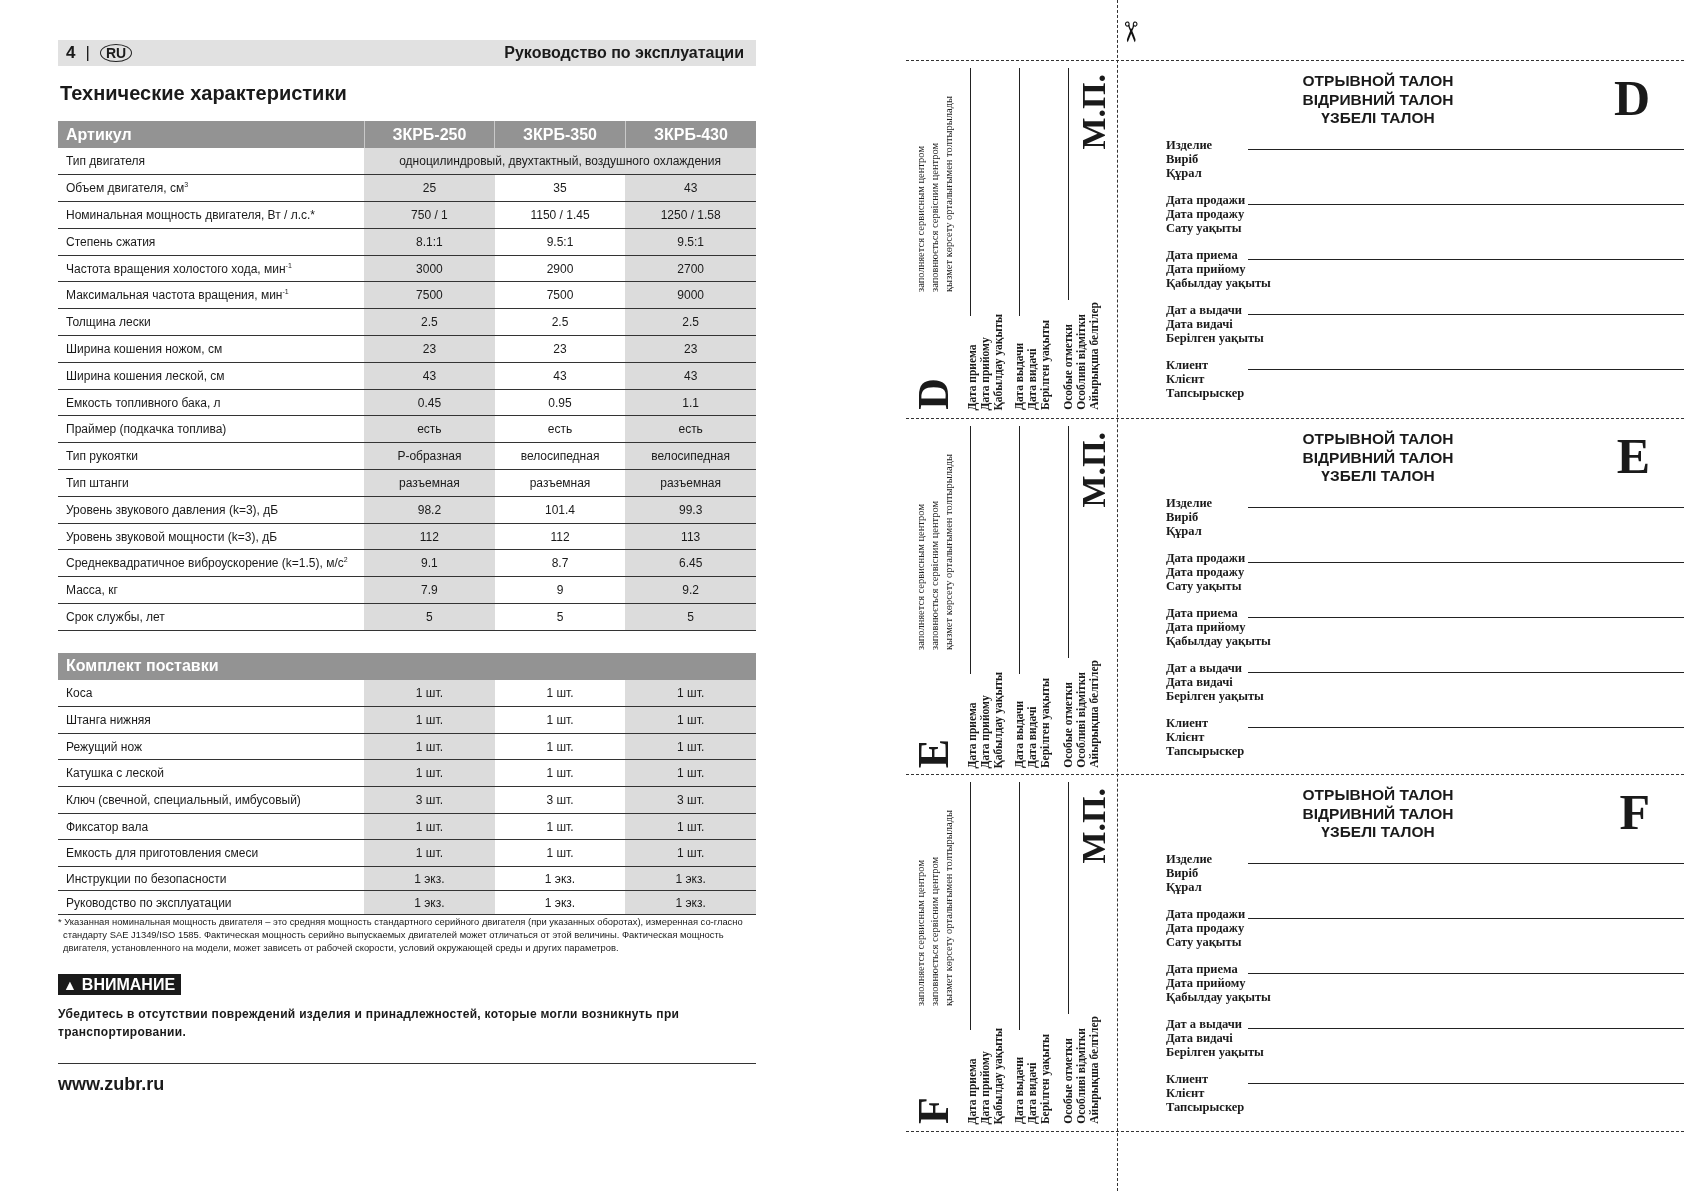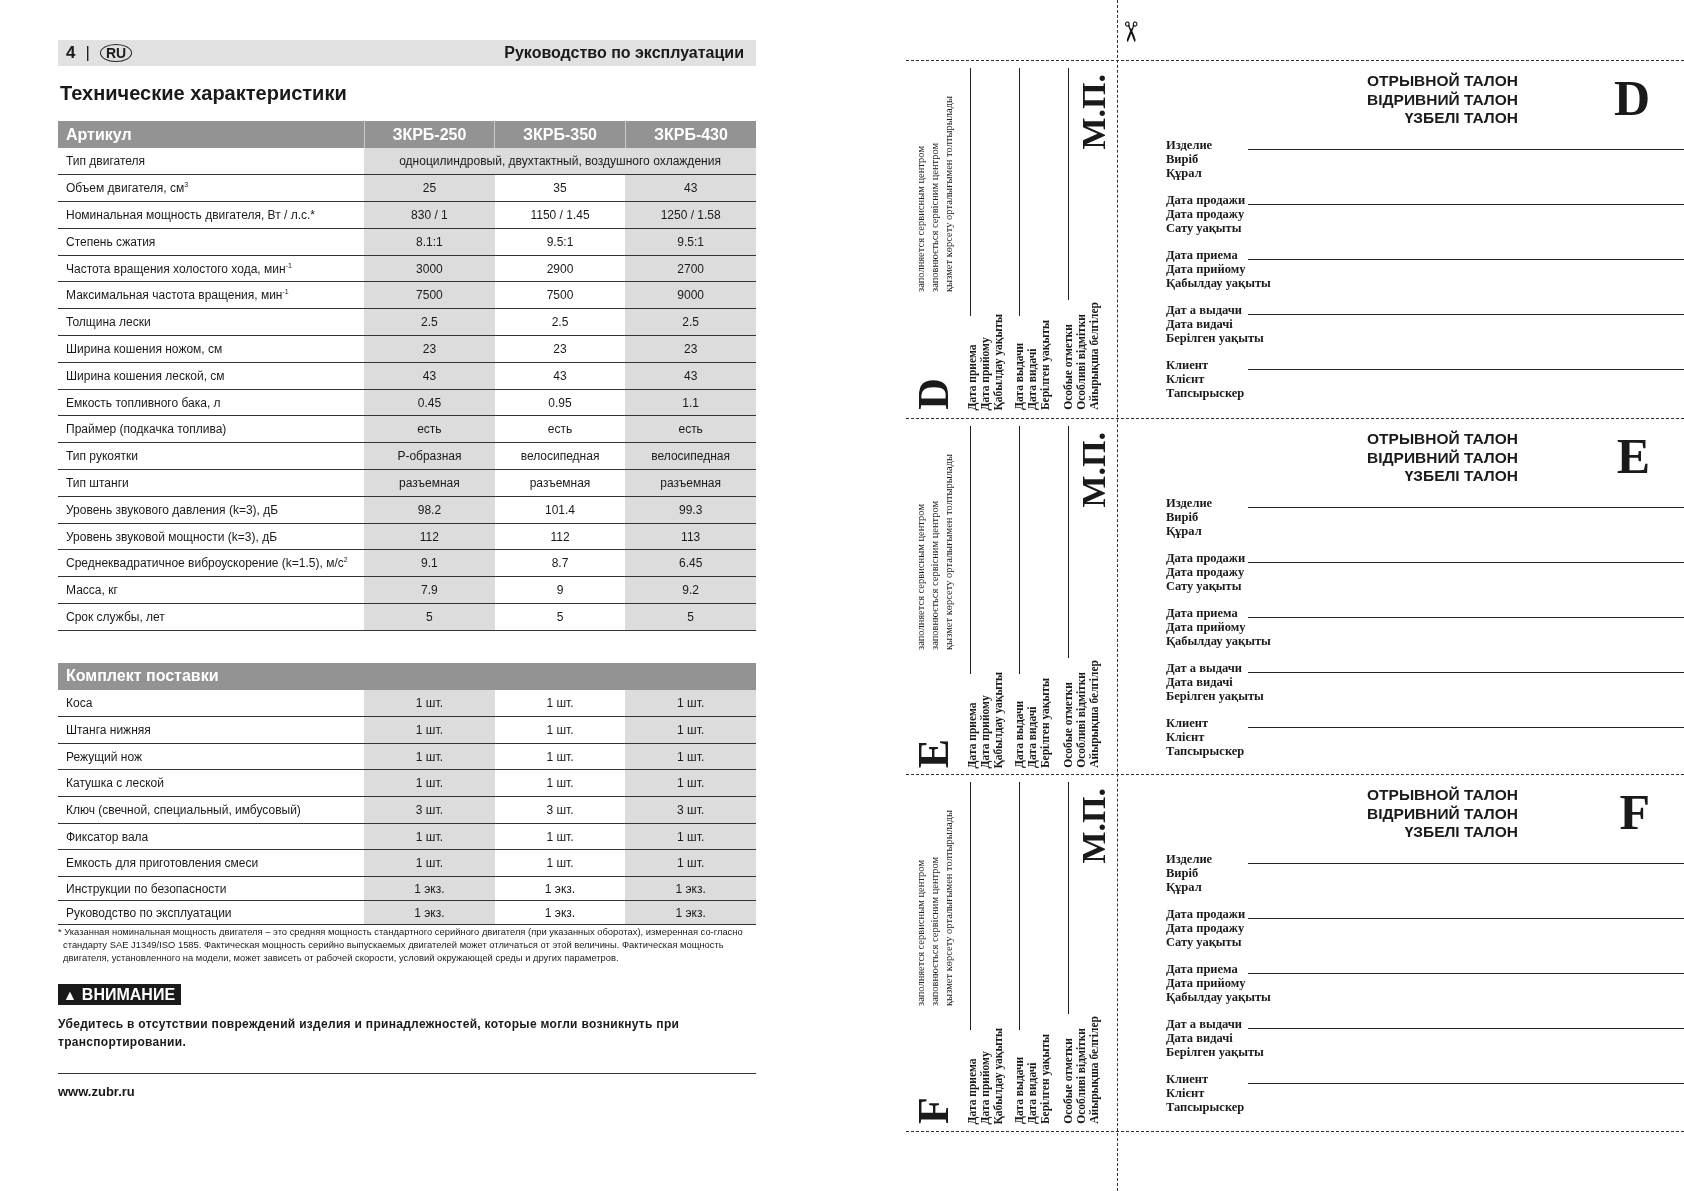--- a/index.html
+++ b/index.html
@@ -17,51 +17,51 @@
 
   table.spec { width: 698px; border-collapse: collapse; font-size: 12px; }
   table.spec col.c0 { width: 306px; }
   table.spec col.cv { width: 130.6px; }
   table.spec th { background: #939393; color: #fff; font-size: 16px; height: 27px; text-align: center; font-weight: bold; border-left: 1px solid #c9c9c9; }
   table.spec th.first { text-align: left; padding-left: 8px; border-left: none; }
   table.spec td { height: 26.8px; border-bottom: 1.3px solid #333; text-align: center; }
   table.spec td.lbl { text-align: left; padding-left: 8px; }
   table.spec td.sh { background: #dcdcdc; }
   table.spec td.span { background: #dcdcdc; }
-  table.kit { margin-top: 32px; }
+  table.kit { margin-top: 22px; }
   table.kit td { height: 26.7px; }
   table.kit tr.last td { height: 24px; }
   sup { font-size: 7px; }
 
   .foot { font-size: 9.4px; line-height: 13px; text-indent: -5px; padding-left: 5px; }
   .warn { margin-top: 20px; display: inline-flex; align-items: center; background: #1a1a1a; color: #fff; font-weight: bold; font-size: 16px; padding: 1px 6px 1px 5px; height: 21px; }
   .warn .tri { font-size: 14px; margin-right: 5px; }
   .warn-text { margin-top: 10px; font-weight: bold; font-size: 12px; line-height: 18px; letter-spacing: 0.3px; }
   .rule { margin-top: 22px; border-top: 1.3px solid #333; }
-  .site { margin-top: 10px; font-weight: bold; font-size: 13px; }
+  .site { margin-top: 10px; font-weight: bold; font-size: 18px; }
 
   
   .right { position: absolute; left: 906px; top: 0; width: 778px; height: 1191px; }
   .vcut { position: absolute; left: 211px; top: 0; bottom: 0; border-left: 1.3px dashed #333; }
   .hcut { position: absolute; left: 0; right: 0; border-top: 1.3px dashed #333; }
   .scissors { position: absolute; left: 212px; top: 18px; font-size: 28px; transform: rotate(90deg); line-height: 1; color: #111; }
 
   .stub { position: absolute; left: 0; width: 211px; height: 356px; }
   .stub .vt { position: absolute; writing-mode: vertical-rl; transform: rotate(180deg); font-family: "Liberation Serif", serif; }
   .stub .fill-note { left: 8px; top: 10px; font-size: 10.5px; line-height: 14px; height: 220px; text-align: left; color: #222; }
   .stub .letter { left: 6px; bottom: 8px; font-size: 44px; font-weight: bold; line-height: 44px; }
   .stub .grp { font-size: 11.5px; font-weight: bold; line-height: 13px; bottom: 8px; }
   .stub .g1 { left: 60px; }
   .stub .g2 { left: 107px; }
   .stub .g3 { left: 156px; }
   .stub .vline { position: absolute; width: 0; border-left: 1.3px solid #222; }
   .stub .mp { left: 170px; top: 12px; font-size: 34px; font-weight: bold; line-height: 36px; }
 
   .coupon { position: absolute; left: 212px; width: 566px; height: 356px; }
-  .coupon .title { position: absolute; left: 120px; top: 10px; width: 280px; text-align: right; font-weight: bold; font-size: 15.5px; line-height: 18.5px; }
+  .coupon .title { position: absolute; left: 120px; top: 10px; width: 280px; text-align: center; font-weight: bold; font-size: 15.5px; line-height: 18.5px; }
   .coupon .big { position: absolute; right: 34px; top: 6px; font-family: "Liberation Serif", serif; font-weight: bold; font-size: 50px; line-height: 60px; }
   .coupon .field { position: absolute; left: 28px; right: 0; font-family: "Liberation Serif", serif; font-weight: bold; font-size: 12.5px; line-height: 14px; margin-left: 20px; }
   .coupon .field .ln { position: absolute; left: 82px; right: 0; top: 11px; border-top: 1.3px solid #222; }
 </style>
 </head>
 <body>
 
 <div class="left">
   <div class="hdr">
     <span class="pg">4</span>
@@ -92,21 +92,21 @@
         <td class="span" colspan="3">одноцилиндровый, двухтактный, воздушного охлаждения</td>
       </tr>
     <tr>
           <td class="lbl"><span>Объем двигателя, см</span><sup>3</sup></td>
           <td class="sh">25</td>
           <td class="">35</td>
           <td class="sh">43</td>
         </tr>
         <tr>
           <td class="lbl"><span>Номинальная мощность двигателя, Вт / л.с.*</span><sup></sup></td>
-          <td class="sh">830 / 1</td>
+          <td class="sh">750 / 1</td>
           <td class="">1150 / 1.45</td>
           <td class="sh">1250 / 1.58</td>
         </tr>
         <tr>
           <td class="lbl"><span>Степень сжатия</span><sup></sup></td>
           <td class="sh">8.1:1</td>
           <td class="">9.5:1</td>
           <td class="sh">9.5:1</td>
         </tr>
         <tr>

